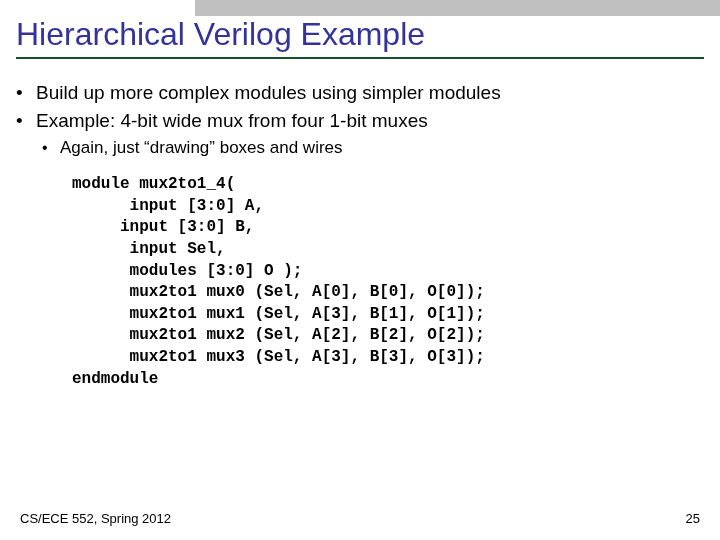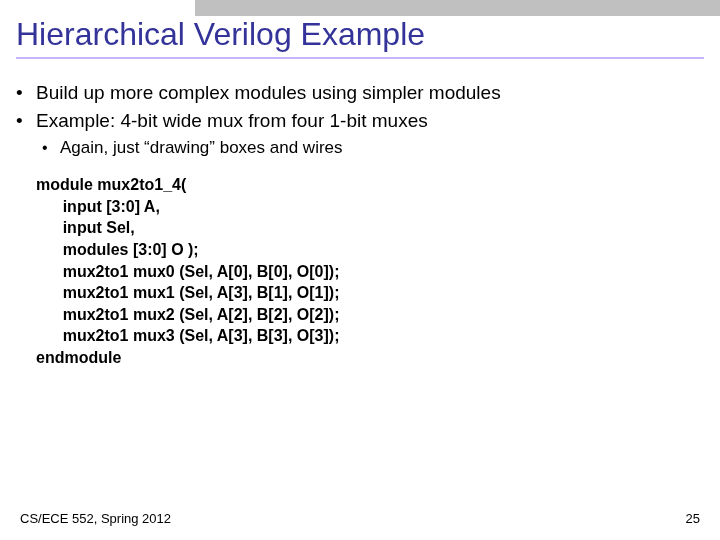--- a/index.html
+++ b/index.html
@@ -20,21 +20,21 @@
     height: 16px;
     background: #c0c0c0;
   }
   .title {
     position: absolute;
     top: 16px;
     left: 16px;
     font-size: 32px;
     color: #333399;
     font-weight: normal;
-    border-bottom: 2px solid #c4b5fd;
+    border-bottom: 2px solid #14532d;
     width: 688px;
     padding-bottom: 4px;
   }
   .content {
     position: absolute;
     top: 80px;
     left: 8px;
     right: 20px;
   }
   .b1 {
@@ -60,23 +60,23 @@
     margin-bottom: 14px;
   }
   .b2::before {
     content: "•";
     position: absolute;
     left: 34px;
     top: 0;
     font-size: 16px;
   }
   .code {
-    margin-left: 28px;
+    margin-left: 64px;
     margin-top: 2px;
-    font-family: Liberation Sans, sans-serif;
+    font-family: Liberation Mono, monospace;
     font-size: 16px;
     font-weight: bold;
     line-height: 1.35;
   }
   .code .ln { white-space: pre; }
   .footer-left {
     position: absolute;
     bottom: 14px;
     left: 20px;
     font-size: 13px;
@@ -97,20 +97,21 @@
 <h1 class="title">Hierarchical Verilog Example</h1>
 
 <div class="content">
   <div class="b1">Build up more complex modules using simpler modules</div>
   <div class="b1">Example: 4-bit wide mux from four 1-bit muxes</div>
   <div class="b2">Again, just “drawing” boxes and wires</div>
 
   <div class="code">
     <div class="ln">module mux2to1_4(</div>
     <div class="ln">      input [3:0] A,</div>
+    <div class="ln">     input [3:0] B,</div>
     <div class="ln">      input Sel,</div>
     <div class="ln">      modules [3:0] O );</div>
     <div class="ln"></div>
     <div class="ln">      mux2to1 mux0 (Sel, A[0], B[0], O[0]);</div>
     <div class="ln">      mux2to1 mux1 (Sel, A[3], B[1], O[1]);</div>
     <div class="ln">      mux2to1 mux2 (Sel, A[2], B[2], O[2]);</div>
     <div class="ln">      mux2to1 mux3 (Sel, A[3], B[3], O[3]);</div>
     <div class="ln">endmodule</div>
   </div>
 </div>

